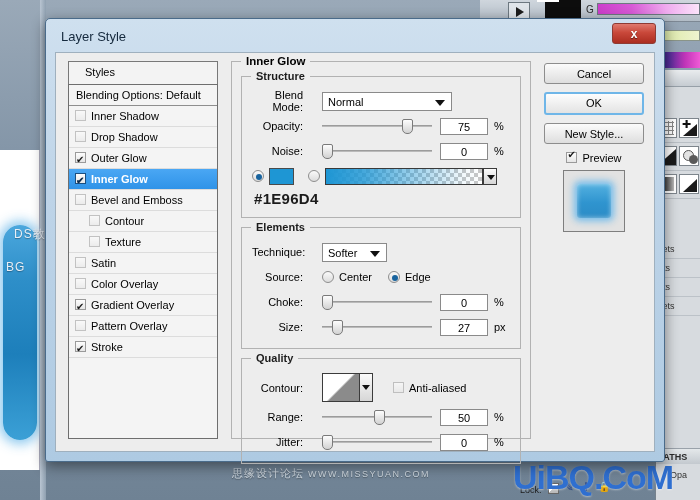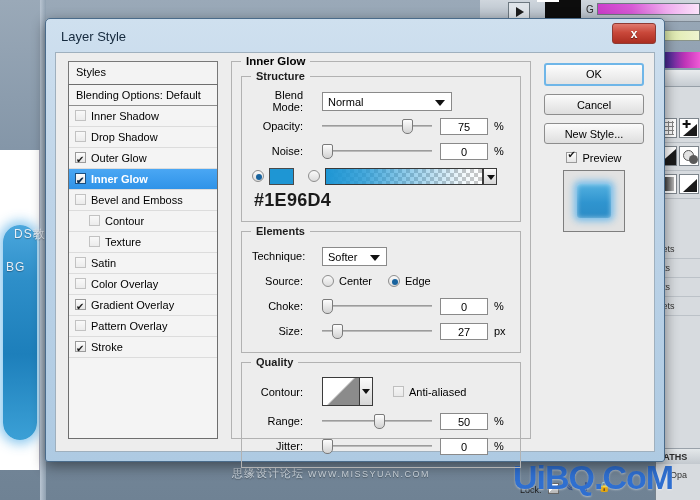--- a/index.html
+++ b/index.html
@@ -104,21 +104,21 @@
     border-radius:3px; border:1px solid #8e3b34;
     background:linear-gradient(180deg,#e07a6e 0%, #c9483a 45%, #ab2d20 100%);
     color:#fff; font-size:12px; font-weight:bold; text-align:center; line-height:20px;
     text-shadow:0 1px 1px rgba(0,0,0,.5); cursor:pointer; }
   .dlg-body { position:absolute; left:9px; right:9px; top:33px; bottom:9px;
     background:#ededed; border:1px solid #9fb0be; }
 
   
   .styles-col { position:absolute; left:12px; top:8px; width:150px; bottom:12px; }
   .styles-head { height:37px; border:1px solid #787878; background:#f3f3f3;
-    font-size:11px; line-height:20px; padding-left:7px; }
+    font-size:11px; line-height:20px; padding-left:16px; }
   .styles-box { position:absolute; top:23px; left:0; right:0; bottom:0;
     border:1px solid #6e6e6e; background:#f4f4f4; overflow:hidden; }
   .sty-row { height:21px; line-height:21px; font-size:11px; padding-left:6px;
     border-bottom:1px solid #dcdcdc; white-space:nowrap; position:relative; }
   .sty-row.blend { font-size:11px; padding-left:7px; border-bottom:1px solid #8e8e8e; }
   .sty-row.sel { background:linear-gradient(180deg,#4aa7f4,#2f93e8); color:#fff; font-weight:bold; }
   .sty-row.indent { padding-left:20px; }
   .cb { display:inline-block; width:11px; height:11px; border:1px solid #9a9a9a;
     background:linear-gradient(180deg,#fdfdfd,#e6e6e6); vertical-align:-1px;
     margin-right:5px; position:relative; }
@@ -164,21 +164,21 @@
   .sw-grad { position:relative; width:158px; height:17px; border:1px solid #3a3a3a; flex:none;
     background:
       linear-gradient(90deg, rgba(30,150,212,1) 0%, rgba(30,150,212,.82) 25%,
         rgba(30,150,212,.45) 55%, rgba(30,150,212,.06) 88%, rgba(30,150,212,0) 100%),
       repeating-conic-gradient(#ffffff 0 25%, #c8c8c8 0 50%) 0 0/8px 8px; }
   .sw-grad .gcar { position:absolute; right:-15px; top:-1px; width:14px; height:17px;
     border:1px solid #3a3a3a; background:linear-gradient(180deg,#fbfbfb,#d6d6d6); }
   .sw-grad .gcar::after { content:""; position:absolute; left:3px; top:6px; width:0;height:0;
     border-left:4px solid transparent; border-right:4px solid transparent; border-top:5px solid #111; }
 
-  .hexlab { font-size:18px; font-weight:bold; color:#1b1b1b; margin:3px 0 0 2px; letter-spacing:.3px; }
+  .hexlab { font-size:15px; font-weight:bold; color:#1b1b1b; margin:3px 0 0 2px; letter-spacing:.3px; }
 
   .contour-sw { position:relative; width:38px; height:29px; border:1px solid #3b3b3b; flex:none;
     background:linear-gradient(135deg,#ffffff 0 48%, #8b8b8b 52% 100%); }
   .contour-car { position:relative; width:13px; height:29px; border:1px solid #3b3b3b;
     border-left:none; background:linear-gradient(180deg,#fbfbfb,#d6d6d6); flex:none; }
   .contour-car::after { content:""; position:absolute; left:2px; top:11px; width:0;height:0;
     border-left:4px solid transparent; border-right:4px solid transparent; border-top:5px solid #111; }
 
   
   .btn-col { position:absolute; right:10px; top:10px; width:100px; }
@@ -440,22 +440,22 @@
                 <div class="knob" style="left:0%;"></div>
             </div>
             <div class="num">0</div>
             <div class="unit">%</div>
           </div>
         </div>
       </div>
     </div>
 
     <div class="btn-col">
+      <div class="btn">Cancel</div>
       <div class="btn primary">OK</div>
-      <div class="btn">Cancel</div>
       <div class="btn">New Style...</div>
       <div class="prev-row">
         <span class="cb on"></span><span>Preview</span>
       </div>
       <div class="prev-thumb">
         <div class="prev-sq"></div>
       </div>
     </div>
 
   </div>

